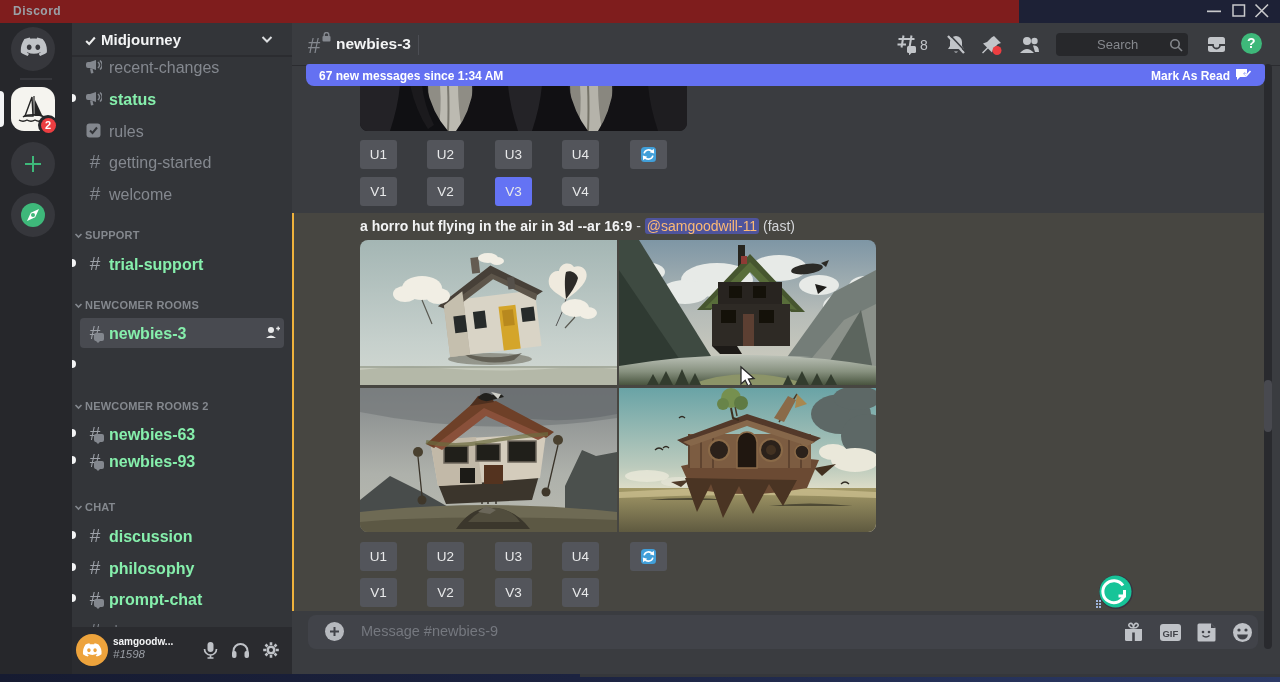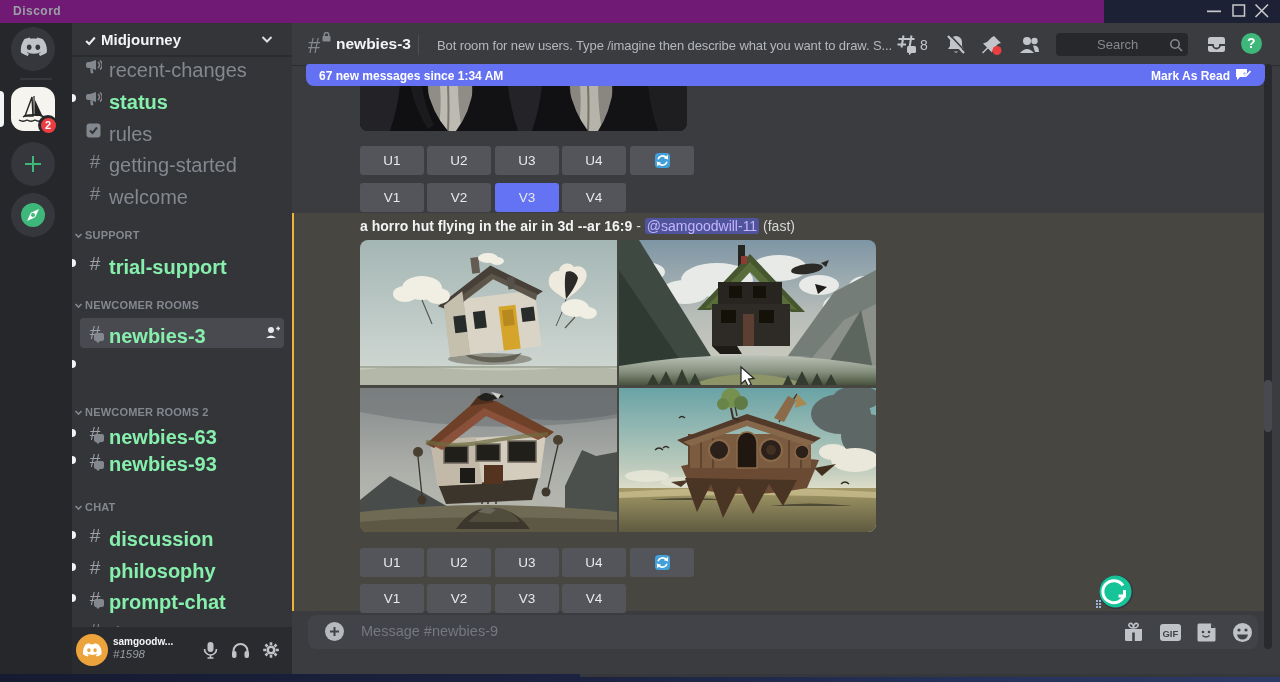--- a/index.html
+++ b/index.html
@@ -2,66 +2,66 @@
 <html><head>
 <meta charset="utf-8">
 <style>
   * { margin:0; padding:0; box-sizing:border-box; }
   html,body { width:1280px; height:682px; overflow:hidden; background:#1d2136; }
   body, div, span { font-family:"Liberation Sans", sans-serif; }
   #app { position:relative; width:1280px; height:682px; }
   .abs { position:absolute; }
 
   
-  #titlebar { left:0; top:0; width:1104px; height:23px; background:#701a75; }
+  #titlebar { left:0; top:0; width:1019px; height:23px; background:#7f1d1d; }
   #titlebar .logo { position:absolute; left:13px; top:4px; font-size:12px; font-weight:bold; color:#9ba0a6; letter-spacing:0.5px; }
   #bottomstrip { left:0; top:674px; width:1280px; height:8px;
     background:linear-gradient(90deg,#161b31 0%,#1c2340 45%,#253158 75%,#2c3a66 100%); }
   #bottomgray { left:580px; top:674px; width:700px; height:3px; background:#35373b; }
 
   
   #servercol { left:0; top:23px; width:72px; height:651px; background:#26272b; }
   .srv-circle { position:absolute; left:11px; width:44px; height:44px; border-radius:50%; background:#36373c; }
   #mjicon { position:absolute; left:11px; top:64px; width:44px; height:44px; border-radius:13px; background:#f5f4ef; }
   #mjpill { position:absolute; left:0px; top:68px; width:4px; height:36px; border-radius:0 4px 4px 0; background:#f3f4f5; }
   #mjbadge { position:absolute; left:38px; top:92px; width:20px; height:20px; border-radius:50%; background:#26272b;}
   #mjbadge .inner { position:absolute; left:2.5px; top:2.5px; width:15px; height:15px; border-radius:50%; background:#ec3e41; color:#fff; font-size:11px; font-weight:bold; text-align:center; line-height:15px;}
 
   
   #chansidebar { left:72px; top:23px; width:220px; height:651px; background:#333539; }
   #chanheader { position:absolute; left:0; top:0; width:220px; height:34px; border-bottom:2px solid #2b2c30;text-align:right; }
   #chanheader .name { position:absolute; left:29px; top:8px; color:#f3f4f5; font-size:15px; font-weight:bold; }
   .chanrow { position:absolute; left:8px; width:204px; height:30px; border-radius:4px; }
   .chanrow .htag { position:absolute; left:5px; top:4px; width:20px; height:22px; color:#83878e; font-size:19px; font-weight:500; text-align:center; }
-  .chanrow .txt { position:absolute; left:29px; top:7px; font-size:20px; color:#84888f; font-weight:500; white-space:nowrap; }
+  .chanrow .txt { position:absolute; left:29px; top:7px; font-size:16px; color:#84888f; font-weight:500; white-space:nowrap; }
   .chanrow.unread .txt { color:#86efac; font-weight:bold; }
   .sechead { position:absolute; left:13px; color:#84888e; font-size:11px; font-weight:bold; letter-spacing:0.2px; }
   .sechead .chev { position:absolute; left:-11px; top:1.5px; }
   .bub { position:absolute; left:14px; top:15px; width:10px; height:8px; border-radius:2px; background:#83878e; }
   .bub:after { content:""; position:absolute; left:1px; top:7px; border-left:3px solid transparent; border-right:3px solid transparent; border-top:3px solid #83878e; }
   .chanrow.unread .htag, .chanrow.sel .htag { color:#9da1a8; }
   .udot { position:absolute; left:0px; width:4px; height:8px; border-radius:0 4px 4px 0; background:#f3f4f5; }
   #userpanel { position:absolute; left:0; top:604px; width:220px; height:47px; background:#2a2b2f; }
 
   
   #chat { left:292px; top:23px; width:988px; height:651px; background:#3a3c40; }
   #toolbar { position:absolute; left:0; top:0; width:988px; height:43px; border-bottom:1px solid #2b2c30; background:#3a3c40; }
   #unreadbar { position:absolute; left:14px; top:41px; width:959px; height:22px; background:#6471f2; border-radius:3px 3px 8px 8px; z-index:5; }
   #unreadbar .l { position:absolute; left:13px; top:4.5px; color:#fff; font-size:12px; font-weight:bold; }
   #unreadbar .r { position:absolute; right:35px; top:4.5px; color:#fff; font-size:12px; font-weight:bold; }
 
   
   #suitimg { position:absolute; left:68px; top:62px; width:327px; height:46px; border-radius:0 0 8px 8px; overflow:hidden; background:#1c1b1e; }
-  .btn { position:absolute; width:64px; height:29px; border-radius:3px; background:#53555b; color:#e8e9ea; font-size:13.5px; font-weight:500; text-align:center; line-height:29px;margin-top:6px; }
+  .btn { position:absolute; width:37px; height:29px; border-radius:3px; background:#53555b; color:#e8e9ea; font-size:13.5px; font-weight:500; text-align:center; line-height:29px; }
   .btn.blurple { background:#6473f4; }
 
   
   #hl { position:absolute; left:0px; top:190px; width:972px; height:398px; background:#474641; border-left:2px solid #efb23c; }
   #prompt { position:absolute; left:68px; top:195px; font-size:14px; color:#f2f3f4; font-weight:bold; }
-  #prompt .mention { background:#4f549c; color:#c4b5fd; border-radius:3px; padding:0 2px; font-weight:500;}
+  #prompt .mention { background:#4f549c; color:#fdba74; border-radius:3px; padding:0 2px; font-weight:500;}
   #prompt .dash { font-weight:normal; color:#dbdde0; }
   #prompt .fast { font-weight:normal; color:#d4d6d9; }
   #grid { position:absolute; left:68px; top:217px; width:516px; height:292px; }
   #grid svg { position:absolute; }
 
   
   #inputwrap { position:absolute; left:16px; top:592px; width:950px; height:34px; border-radius:8px; background:#414349; }
   #inputwrap .ph { position:absolute; left:53px; top:8px; color:#75787f; font-size:14.5px; }
 
   
@@ -174,21 +174,21 @@
         <span class="bub"></span>
         <span class="txt">newbies-3</span>
       <svg style="position:absolute;left:184px;top:7px" width="16" height="15" viewBox="0 0 16 15">
           <circle cx="7" cy="5" r="3" fill="#e8e9ea"></circle>
           <path d="M2 13 q5 -5 10 0 Z" fill="#e8e9ea"></path>
           <path d="M12.2 3.5 h4 M14.2 1.5 v4" stroke="#e8e9ea" stroke-width="1.3"></path>
         </svg>
     </div>
     <div class="udot" style="top:337px;"></div>
 
-    <div class="sechead" style="top:377px;margin-top:6px;"><svg class="chev" width="9" height="9" viewBox="0 0 9 9">
+    <div class="sechead" style="top:377px;"><svg class="chev" width="9" height="9" viewBox="0 0 9 9">
           <path d="M1.5 3 L4.5 6 L7.5 3" stroke="#84888e" stroke-width="1.6" fill="none"></path>
         </svg>NEWCOMER ROOMS 2</div>
     <div class="chanrow unread" style="top:396px;">
         <span class="htag">#</span>
         <span class="bub"></span>
         <span class="txt">newbies-63</span>
       </div>
     <div class="udot" style="top:406px;"></div>
     <div class="chanrow unread" style="top:423px;">
         <span class="htag">#</span>
@@ -253,21 +253,20 @@
     <div id="hl"></div>
 
     <div id="toolbar">
       <span style="position:absolute;left:16px;top:10px;font-size:22px;color:#84888f;font-weight:500;">#</span>
       <svg style="position:absolute;left:30px;top:9px" width="9" height="10" viewBox="0 0 9 10">
           <rect x="0.5" y="4" width="8" height="5.5" rx="1" fill="#84888f"></rect>
           <path d="M2.2 4 V2.8 a2.3 2.3 0 0 1 4.6 0 V4" fill="none" stroke="#84888f" stroke-width="1.4"></path>
         </svg>
       <span style="position:absolute;left:44px;top:12px;font-size:15.5px;font-weight:bold;color:#f3f4f5;">newbies-3</span>
       <div style="position:absolute;left:126px;top:12px;width:1px;height:20px;background:#4c4e54;"></div>
-      <span style="position:absolute;left:145px;top:15px;font-size:13px;letter-spacing:-0.1px;color:#b4b7bc;white-space:nowrap;">Bot room for new users. Type /imagine then describe what you want to draw. S...</span>
 
       <svg style="position:absolute;left:604px;top:11px" width="21" height="21" viewBox="0 0 21 21">
         <g stroke="#c2c5c9" stroke-width="2" fill="none">
             <path d="M7.5 1.5 L5.5 13.5 M15.5 1.5 L13.5 13.5 M2.5 5 H18.5 M1.5 10.5 H10"></path>
           </g>
         <rect x="11" y="12" width="9" height="7" rx="1.5" fill="#c2c5c9"></rect>
         <path d="M13 19 l0 2.5 2.5 -2.5 z" fill="#c2c5c9"></path>
       </svg>
       <span style="position:absolute;left:628px;top:14px;font-size:14px;color:#c2c5c9;">8</span>
       <svg style="position:absolute;left:653px;top:11px" width="22" height="22" viewBox="0 0 22 22">

